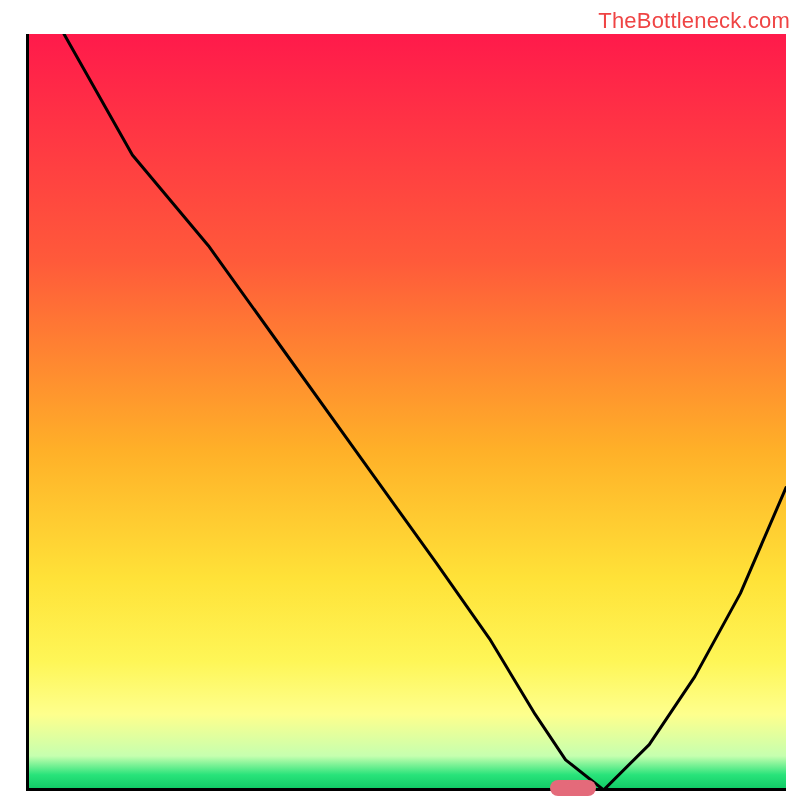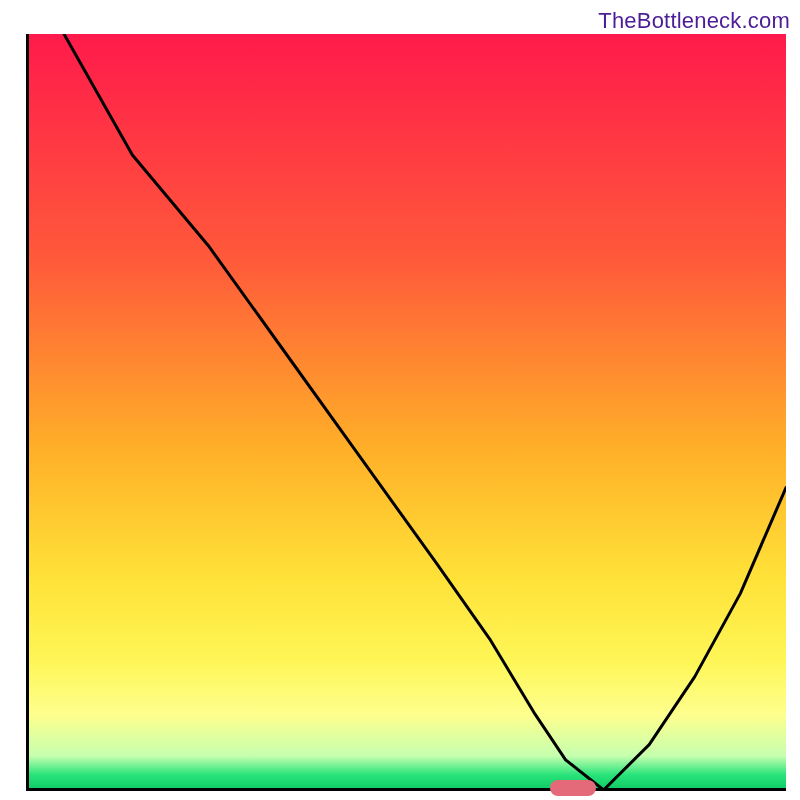--- a/index.html
+++ b/index.html
@@ -14,21 +14,21 @@
     position: relative;
     width: 800px;
     height: 800px;
     box-sizing: border-box;
     border: 6px solid #ffffff;
   }
   .watermark {
     position: absolute;
     top: 2px;
     right: 4px;
-    color: #4c1d95;
+    color: #ef4444;
     font-size: 22px;
     letter-spacing: 0.2px;
     z-index: 50;
   }
   .plot {
     position: absolute;
     left: 20px;
     top: 28px;
     width: 760px;
     height: 756px;

